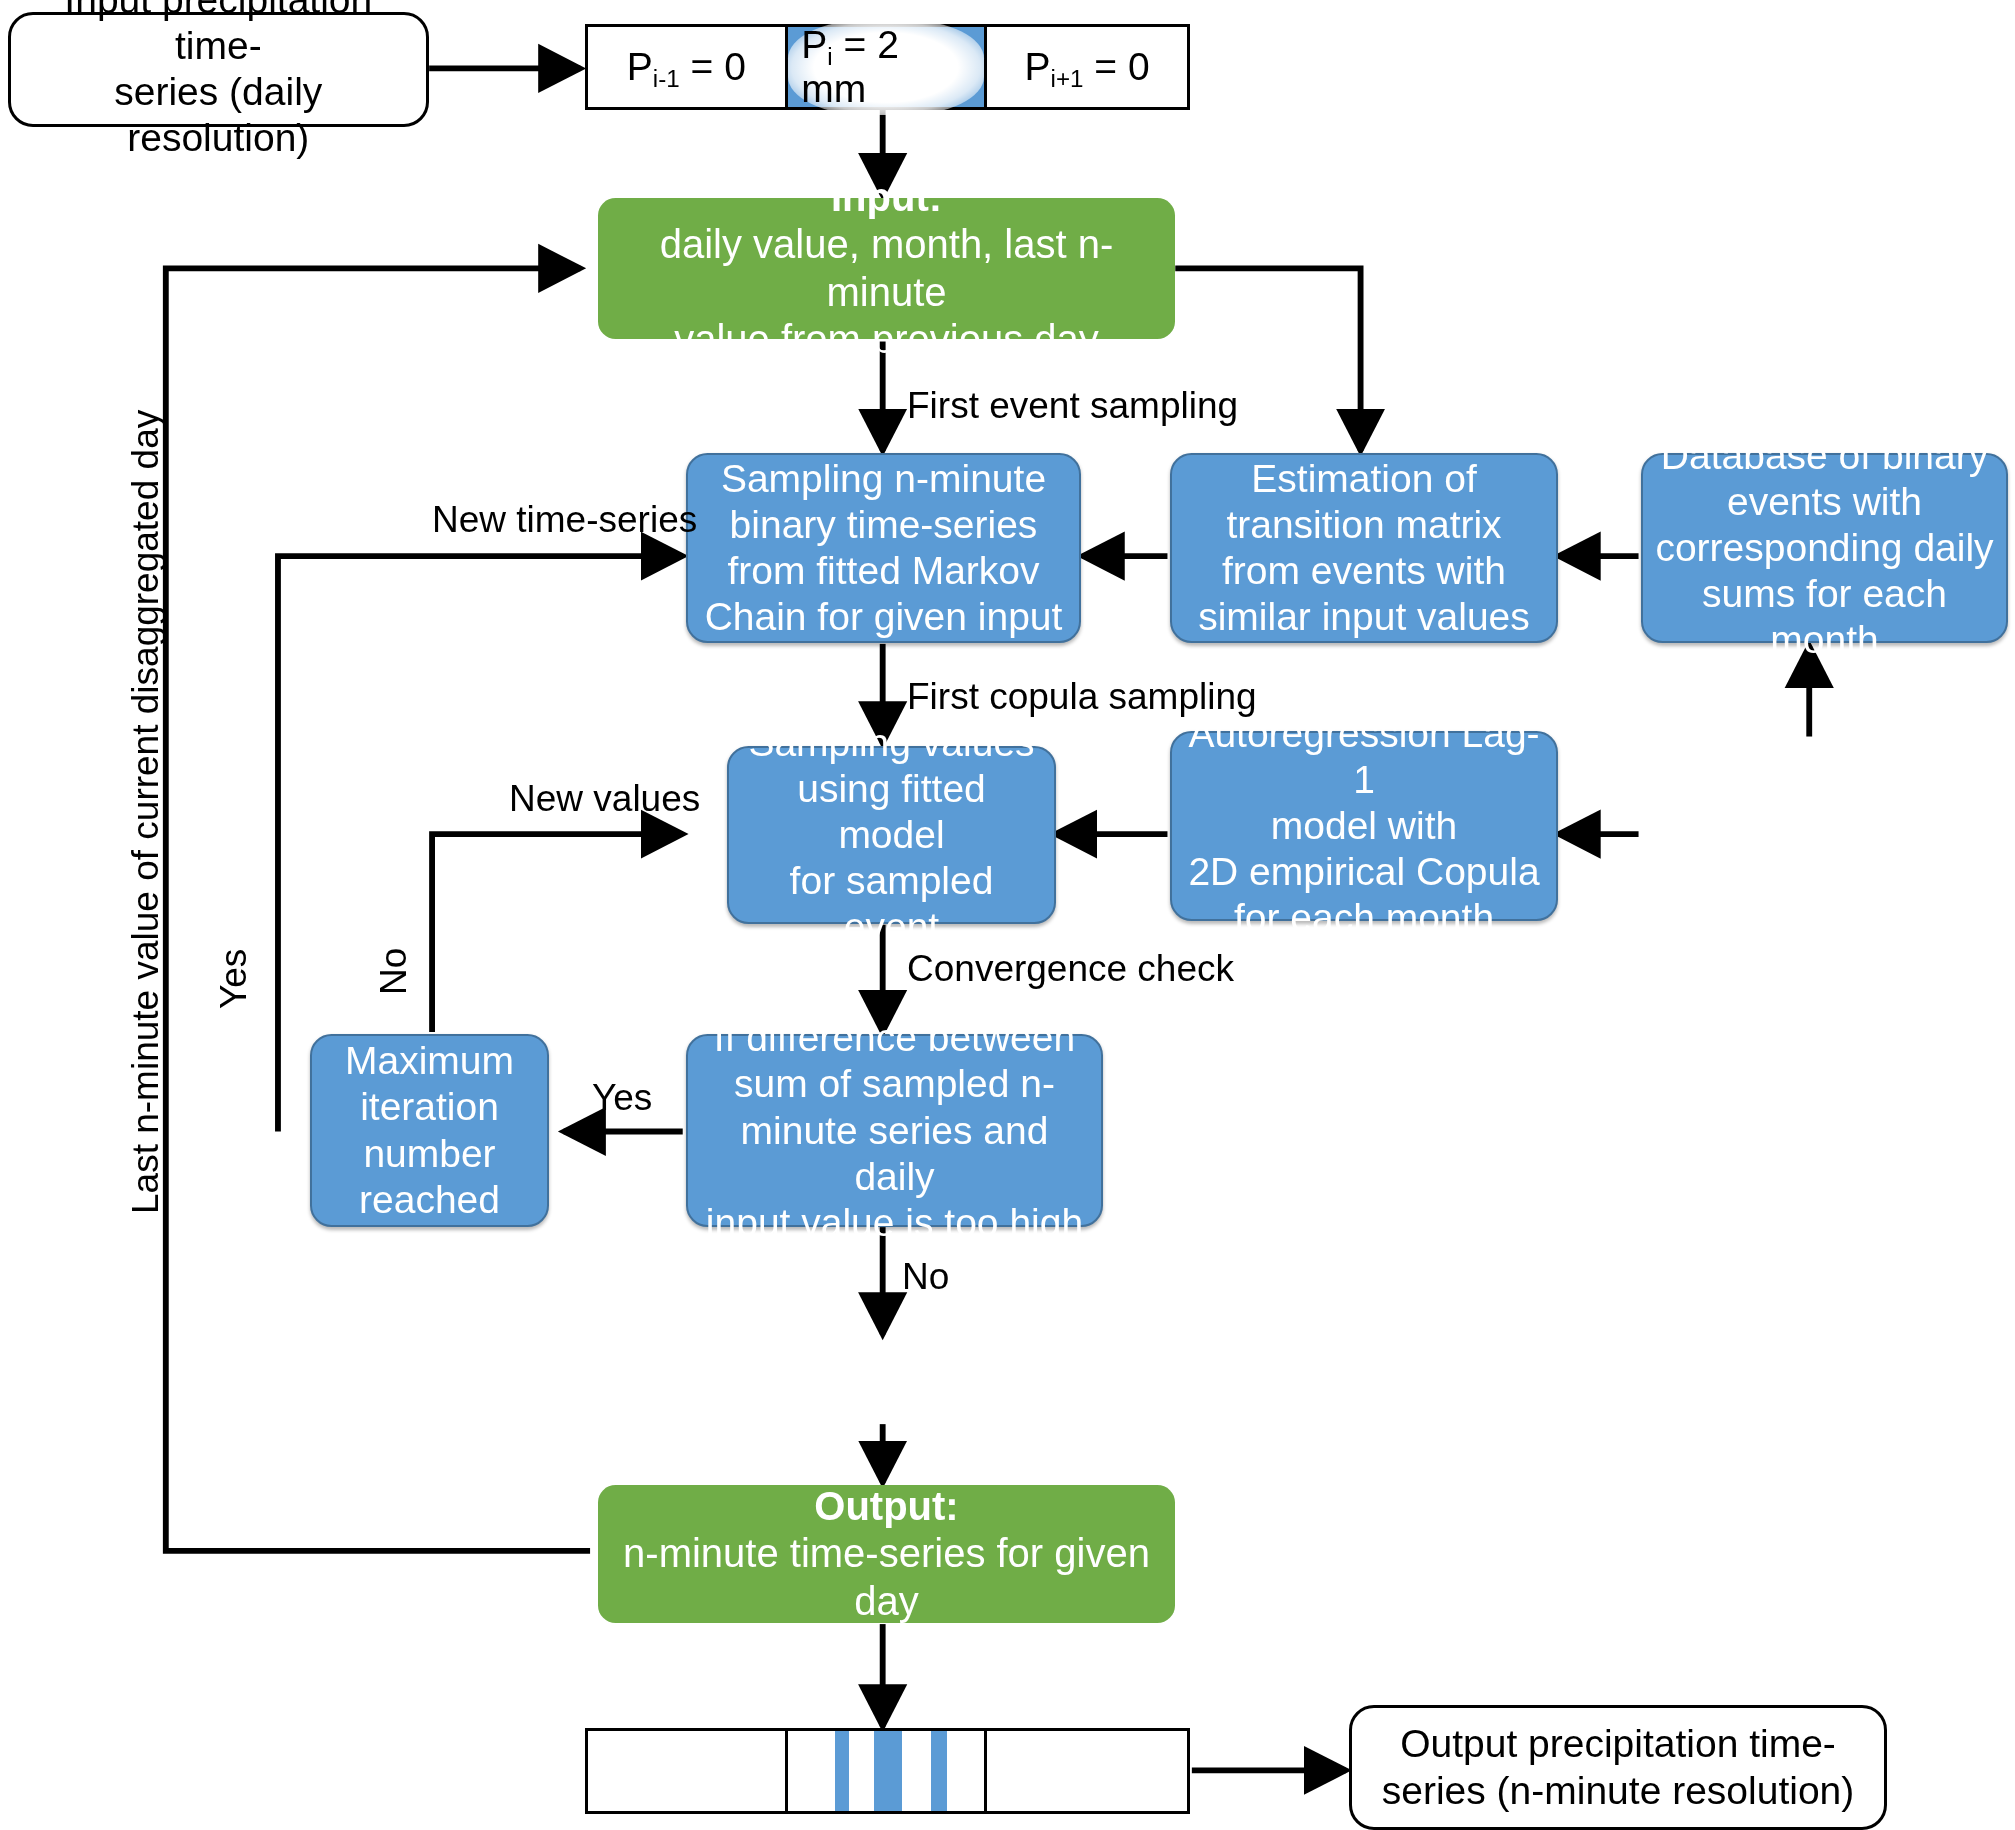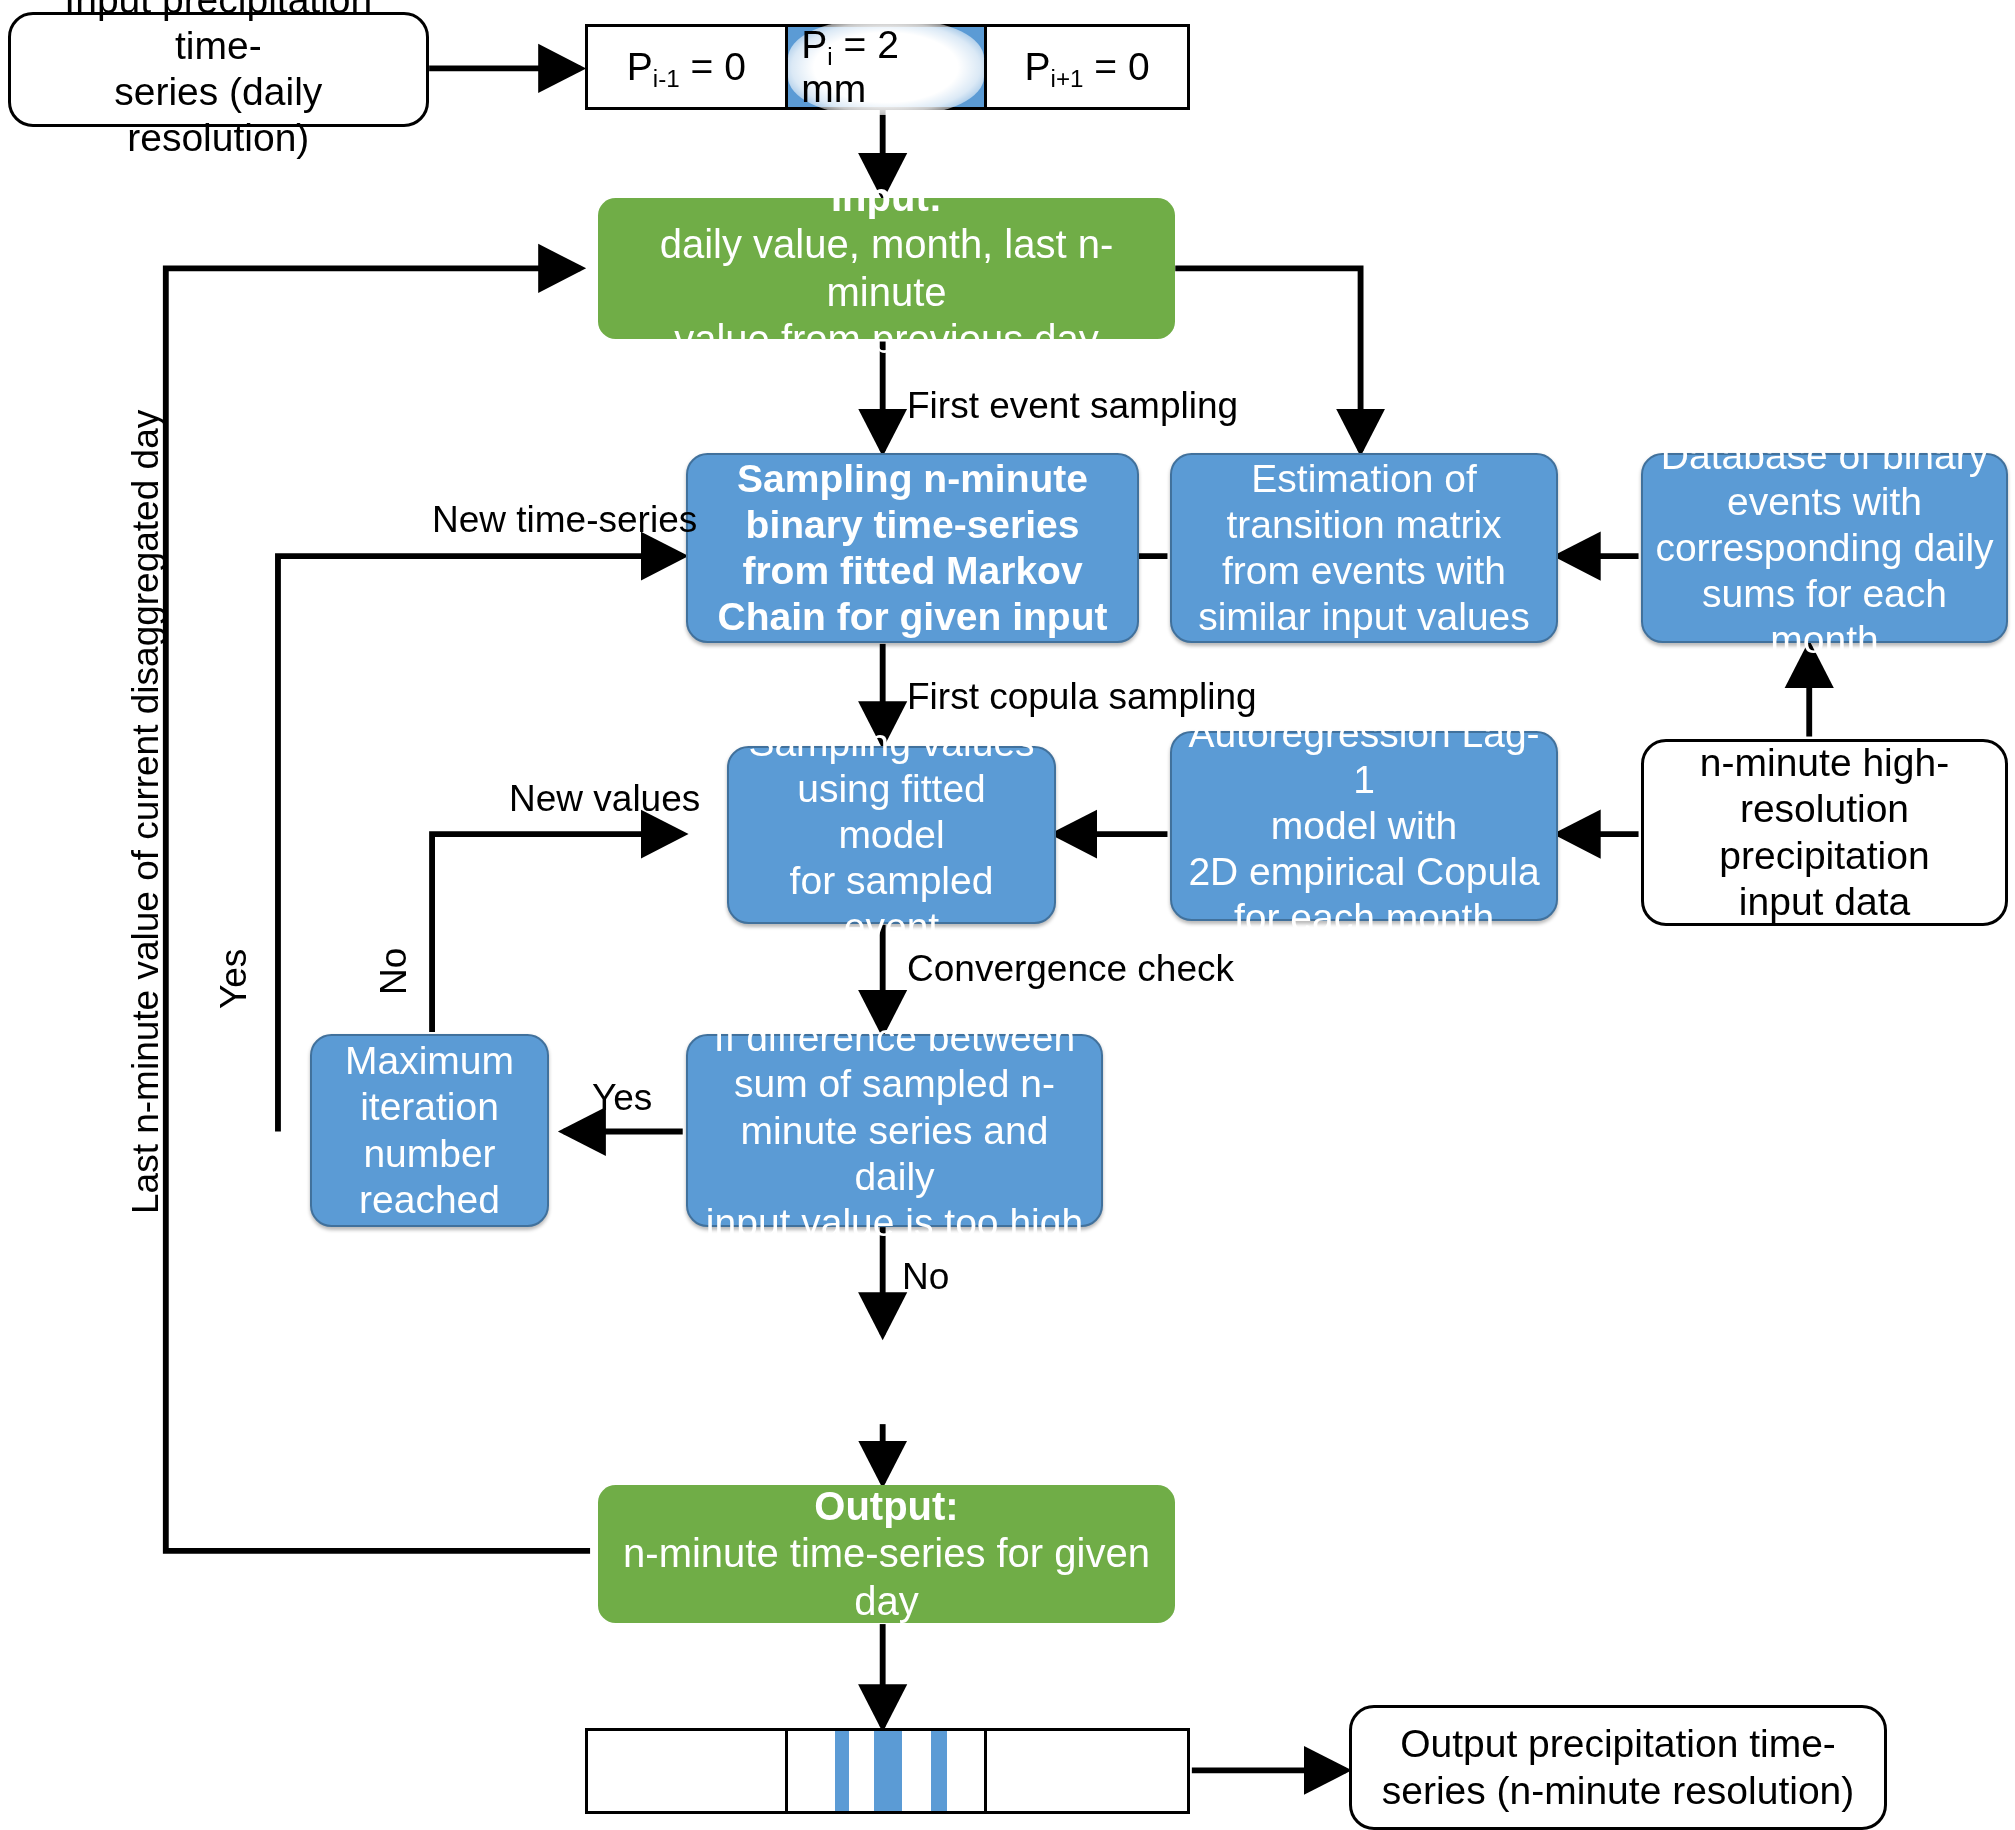--- a/index.html
+++ b/index.html
@@ -197,21 +197,21 @@
   </div>
 
   <div class="node green" style="left:598px; top:198px; width:577px; height:141px;">
     <span class="txt">
       <b>Input:</b><br>
       <span>daily value, month, last n-minute</span><br>
       <span>value from previous day</span>
     </span>
   </div>
 
-  <div class="node blue" style="left:686px; top:453px; width:453px; height:190px;font-weight:bold;">
+  <div class="node blue" style="left:686px; top:453px; width:395px; height:190px;">
     <span class="txt">
       <span>Sampling n-minute</span><br>
       <span>binary time-series</span><br>
       <span>from fitted Markov</span><br>
       <span>Chain for given input</span>
     </span>
   </div>
 
   <div class="node blue" style="left:1170px; top:453px; width:388px; height:190px;">
     <span class="txt">
@@ -241,27 +241,20 @@
 
   <div class="node blue" style="left:1170px; top:731px; width:388px; height:190px;justify-content:center;">
     <span class="txt">
       <span>Autoregression Lag-1</span><br>
       <span>model with</span><br>
       <span>2D empirical Copula</span><br>
       <span>for each month</span>
     </span>
   </div>
 
-  <div class="node term" style="left:1641px; top:739px; width:367px; height:187px;">
-    <span class="txt">
-      <span>n-minute high-</span><br>
-      <span>resolution precipitation</span><br>
-      <span>input data</span>
-    </span>
-  </div>
 
   <div class="node blue" style="left:310px; top:1034px; width:239px; height:193px;">
     <span class="txt">
       <span>Maximum</span><br>
       <span>iteration</span><br>
       <span>number</span><br>
       <span>reached</span>
     </span>
   </div>
 

